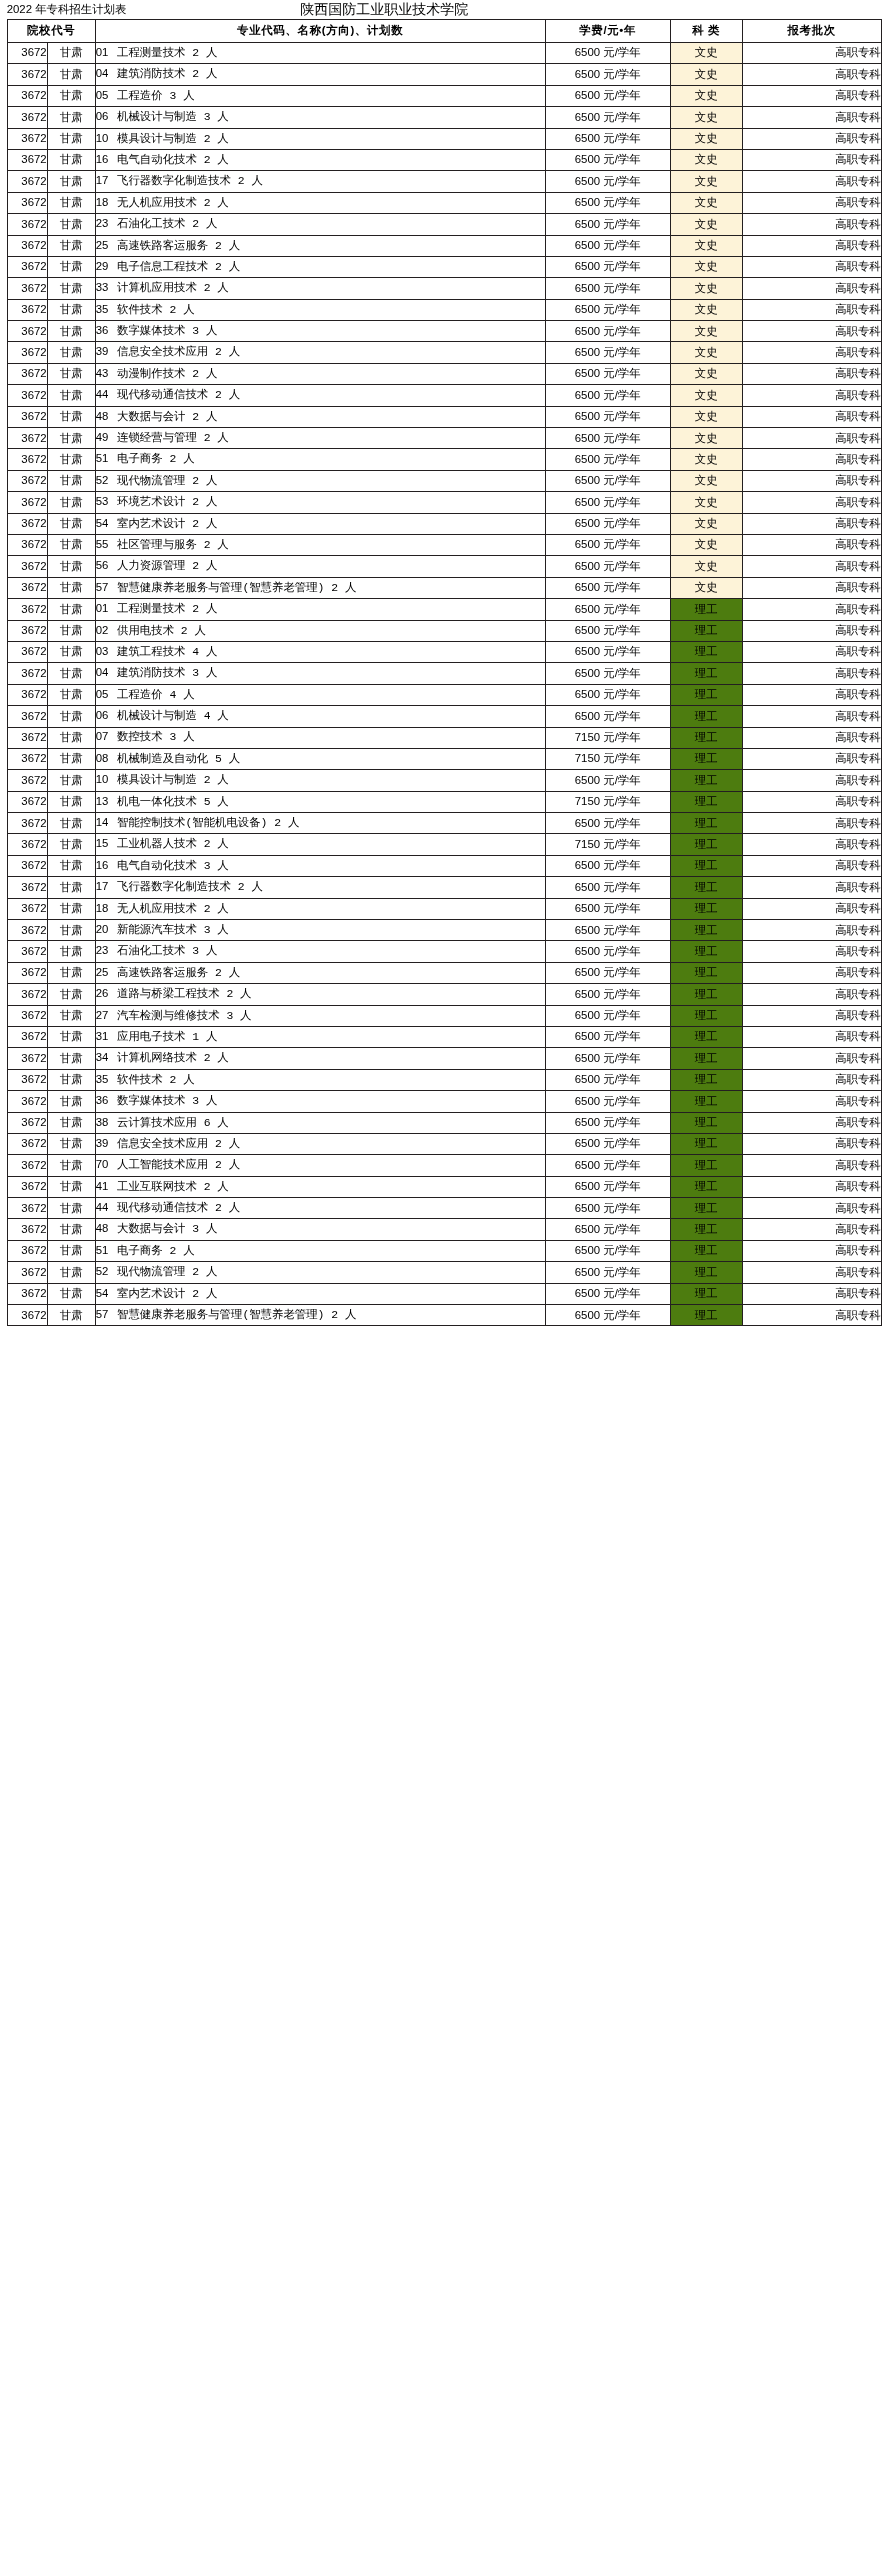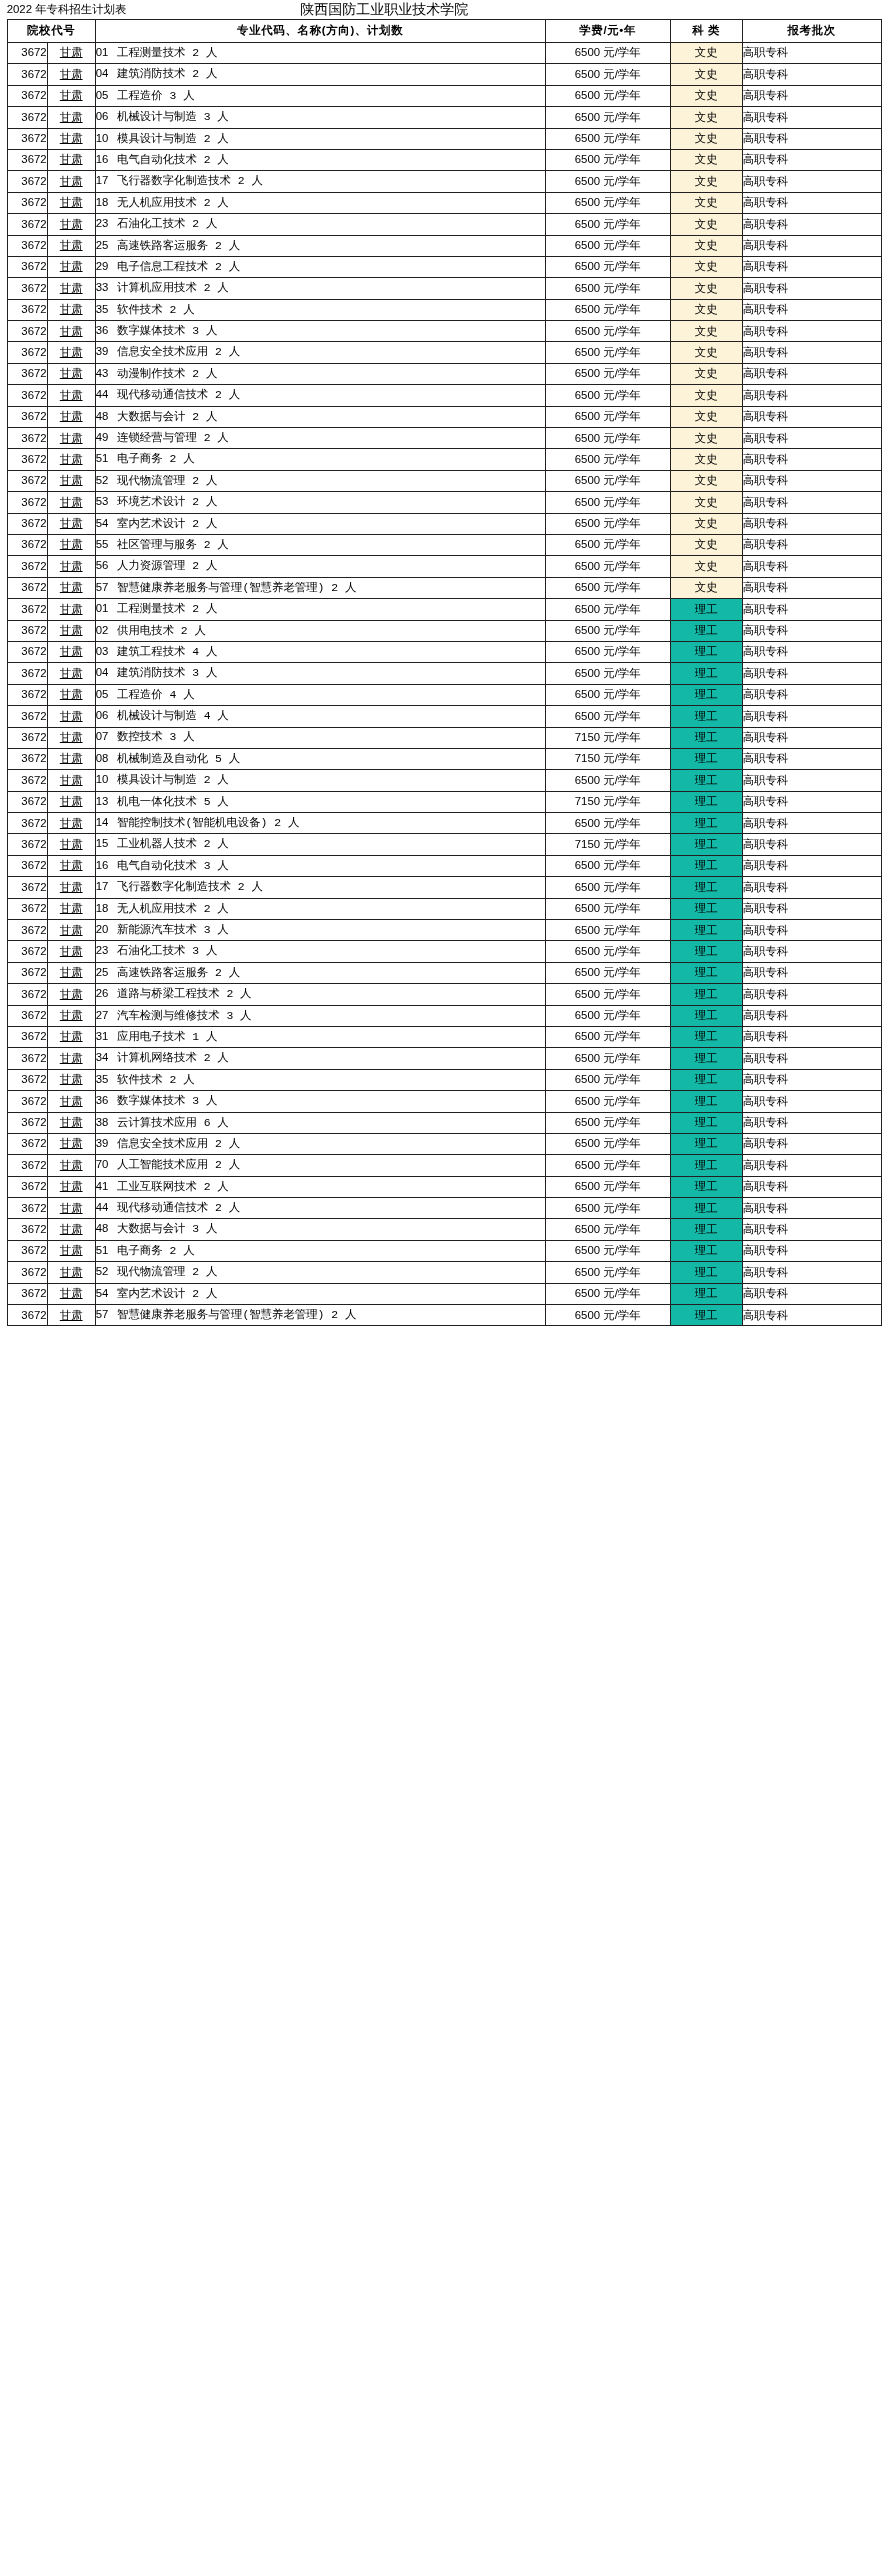--- a/index.html
+++ b/index.html
@@ -61,28 +61,28 @@
   }
   
   col.c-code   { width: 40px; }
   col.c-prov   { width: 48px; }
   col.c-major  { width: 450px; }
   col.c-fee    { width: 125px; }
   col.c-subj   { width: 72px; }
   col.c-batch  { width: 139px; }
 
   td.code  { text-align: right; padding-right: 5.4px; white-space: nowrap; }
-  td.prov  { text-align: center; white-space: nowrap; text-decoration: underline; }
+  td.prov  { text-align: center; white-space: nowrap; }
   td.major { text-align: left; padding-left: 5.4px; white-space: nowrap; }
   td.fee   { text-align: center; white-space: nowrap; }
   td.subj  { text-align: center; white-space: nowrap; }
-  td.batch { text-align: left; white-space: nowrap; }
+  td.batch { text-align: right; white-space: nowrap; }
 
   td.subj.wenshi { background: #fdf3d8; }
-  td.subj.ligong { background: #14b8a6; }
+  td.subj.ligong { background: #4d7c0f; }
 
   
   .major-num {
     display: inline-block;
     min-width: 16px;
     margin-right: 5.4px;
   }
   .major-name { display: inline-block; font-family: Liberation Mono, monospace; }
 
   

